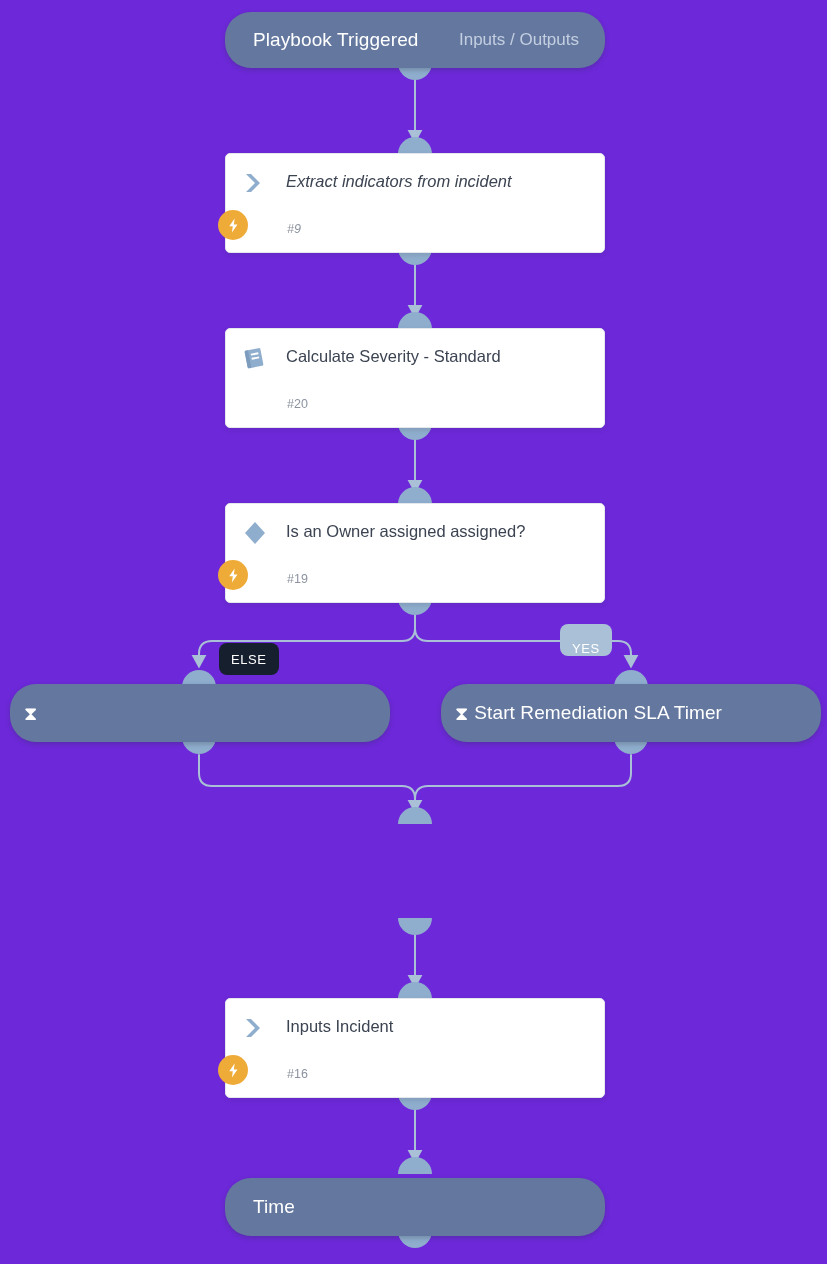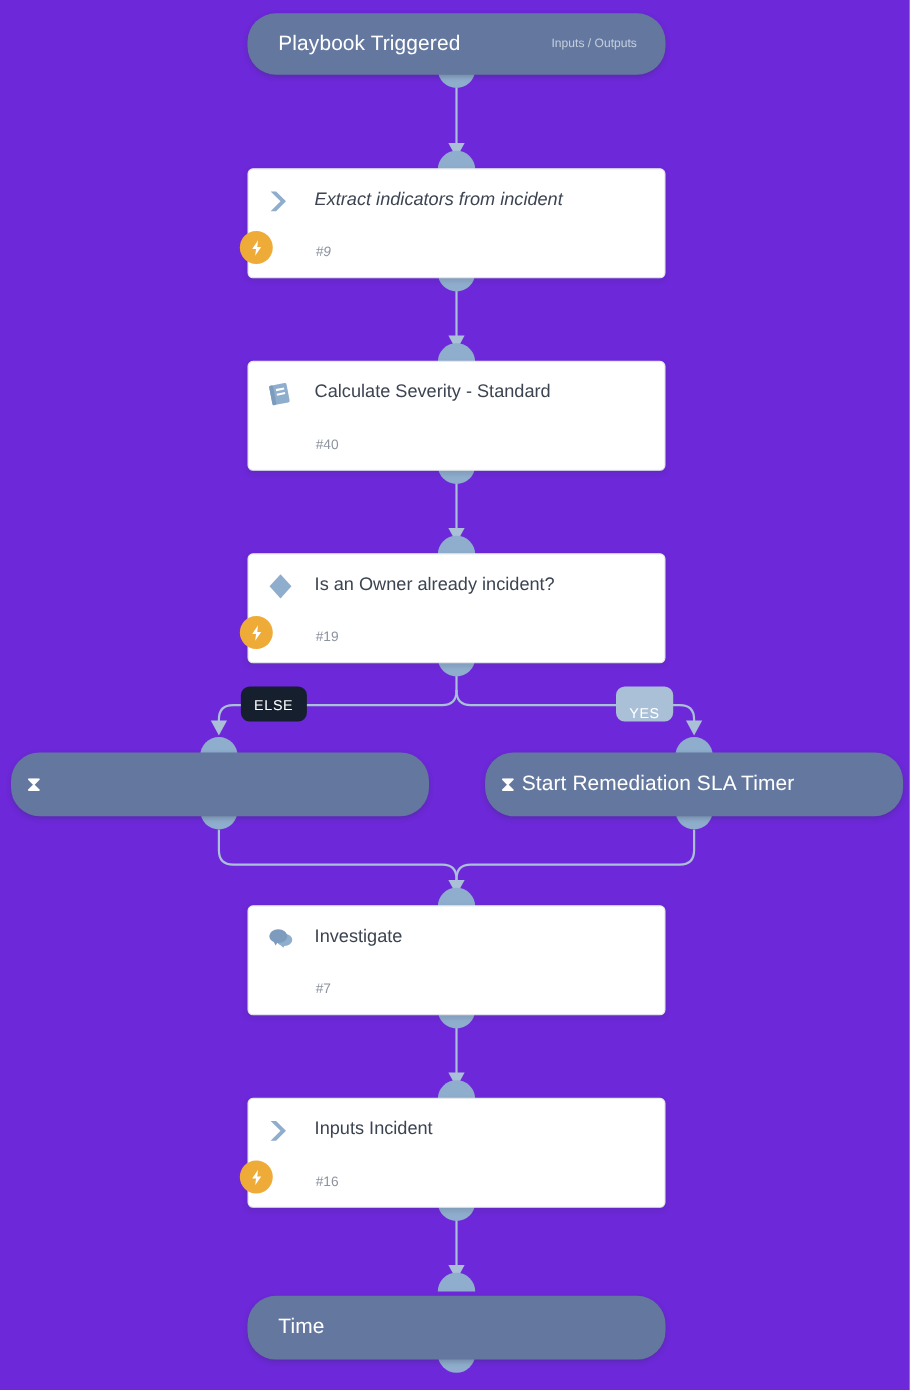--- a/index.html
+++ b/index.html
@@ -45,21 +45,21 @@
     z-index: 10;
   }
   .pill .pill-title {
     color: #ffffff;
     font-size: 19px;
     letter-spacing: .1px;
     white-space: nowrap;
   }
   .pill .pill-sub {
     color: #c3cee0;
-    font-size: 11px;
+    font-size: 17px;
     margin-left: auto;
     white-space: nowrap;
   }
   .pill.start { padding: 0 26px 0 28px; }
   .pill.done  { padding: 0 26px 0 28px; }
   .pill.timer { padding: 0 22px 0 14px; }
   .hourglass {
     color: #ffffff;
     font-size: 19px;
     margin-right: 6px;
@@ -184,74 +184,62 @@
       <svg viewBox="0 0 34 30" width="34" height="30">
         <g transform="rotate(-11 17 15)">
           <rect x="8" y="6" width="16" height="18" rx="1.6" fill="#8fadcc"></rect>
           <rect x="8" y="6" width="3.6" height="18" rx="1.2" fill="#7c9bbd"></rect>
           <rect x="13.6" y="10" width="7.6" height="1.9" fill="#ffffff"></rect>
           <rect x="13.6" y="14.2" width="7.6" height="1.9" fill="#ffffff"></rect>
         </g>
       </svg>
     </span>
     <span class="card-title">Calculate Severity - Standard</span>
-    <span class="card-num">#40</span>
+    <span class="card-num">#20</span>
   </div>
   <div class="port out" style="left:398px; top:423px;"></div>
 
   <div class="port in" style="left:398px; top:487px;"></div>
   <div class="card" style="left:225px; top:503px; width:380px; height:100px;">
     <span class="card-icon">
       <svg viewBox="0 0 34 30" width="34" height="30">
         <path d="M17,4 L27,15 L17,26 L7,15 Z" fill="#8fadcc"></path>
       </svg>
     </span>
-    <span class="card-title">Is an Owner already incident?</span>
+    <span class="card-title">Is an Owner assigned assigned?</span>
     <span class="bolt-badge">
       <svg viewBox="0 0 24 24" width="17" height="17">
         <path d="M13.6,2 L6,13.2 L11,13.2 L9.8,22 L17.6,10.6 L12.5,10.6 Z" fill="#ffffff"></path>
       </svg>
     </span>
     <span class="card-num">#19</span>
   </div>
   <div class="port out" style="left:398px; top:598px;"></div>
 
-  <div class="branch-label dark" style="left:219px; top:624px;">
+  <div class="branch-label dark" style="left:219px; top:643px;">
     <span>ELSE</span>
   </div>
   <div class="branch-label light" style="left:560px; top:624px;align-items:flex-end;">
     <span>YES</span>
   </div>
 
   <div class="port in" style="left:182px; top:670px;"></div>
   <div class="pill timer" style="left:10px; top:684px; width:380px; height:58px;">
     <span class="hourglass">⧗</span>
   </div>
   <div class="port out" style="left:182px; top:737px;"></div>
 
   <div class="port in" style="left:614px; top:670px;"></div>
   <div class="pill timer" style="left:441px; top:684px; width:380px; height:58px;">
     <span class="hourglass">⧗</span>
     <span class="pill-title">Start Remediation SLA Timer</span>
   </div>
   <div class="port out" style="left:614px; top:737px;"></div>
 
   <div class="port in" style="left:398px; top:807px;"></div>
-  <div class="card" style="left:225px; top:823px; width:380px; height:100px;">
-    <span class="card-icon">
-      <svg viewBox="0 0 34 30" width="34" height="30">
-        <ellipse cx="20.5" cy="16.5" rx="7.2" ry="5.6" fill="#8fadcc"></ellipse>
-        <path d="M17,21 L22,19.5 L19.5,23.5 Z" fill="#8fadcc"></path>
-        <ellipse cx="15" cy="13" rx="8.2" ry="6.3" fill="#7c9bbd"></ellipse>
-        <path d="M10.5,17.5 L16,16.5 L12.5,21.5 Z" fill="#7c9bbd"></path>
-      </svg>
-    </span>
-    <span class="card-title">Investigate</span>
-    <span class="card-num">#7</span>
-  </div>
   <div class="port out" style="left:398px; top:918px;"></div>
 
   <div class="port in" style="left:398px; top:982px;"></div>
   <div class="card" style="left:225px; top:998px; width:380px; height:100px;">
     <span class="card-icon">
       <svg viewBox="0 0 34 30" width="34" height="30">
         <path d="M8,6 L17,15 L8,24 L13,24 L22,15 L13,6 Z" fill="#8fadcc"></path>
       </svg>
     </span>
     <span class="card-title">Inputs Incident</span>

